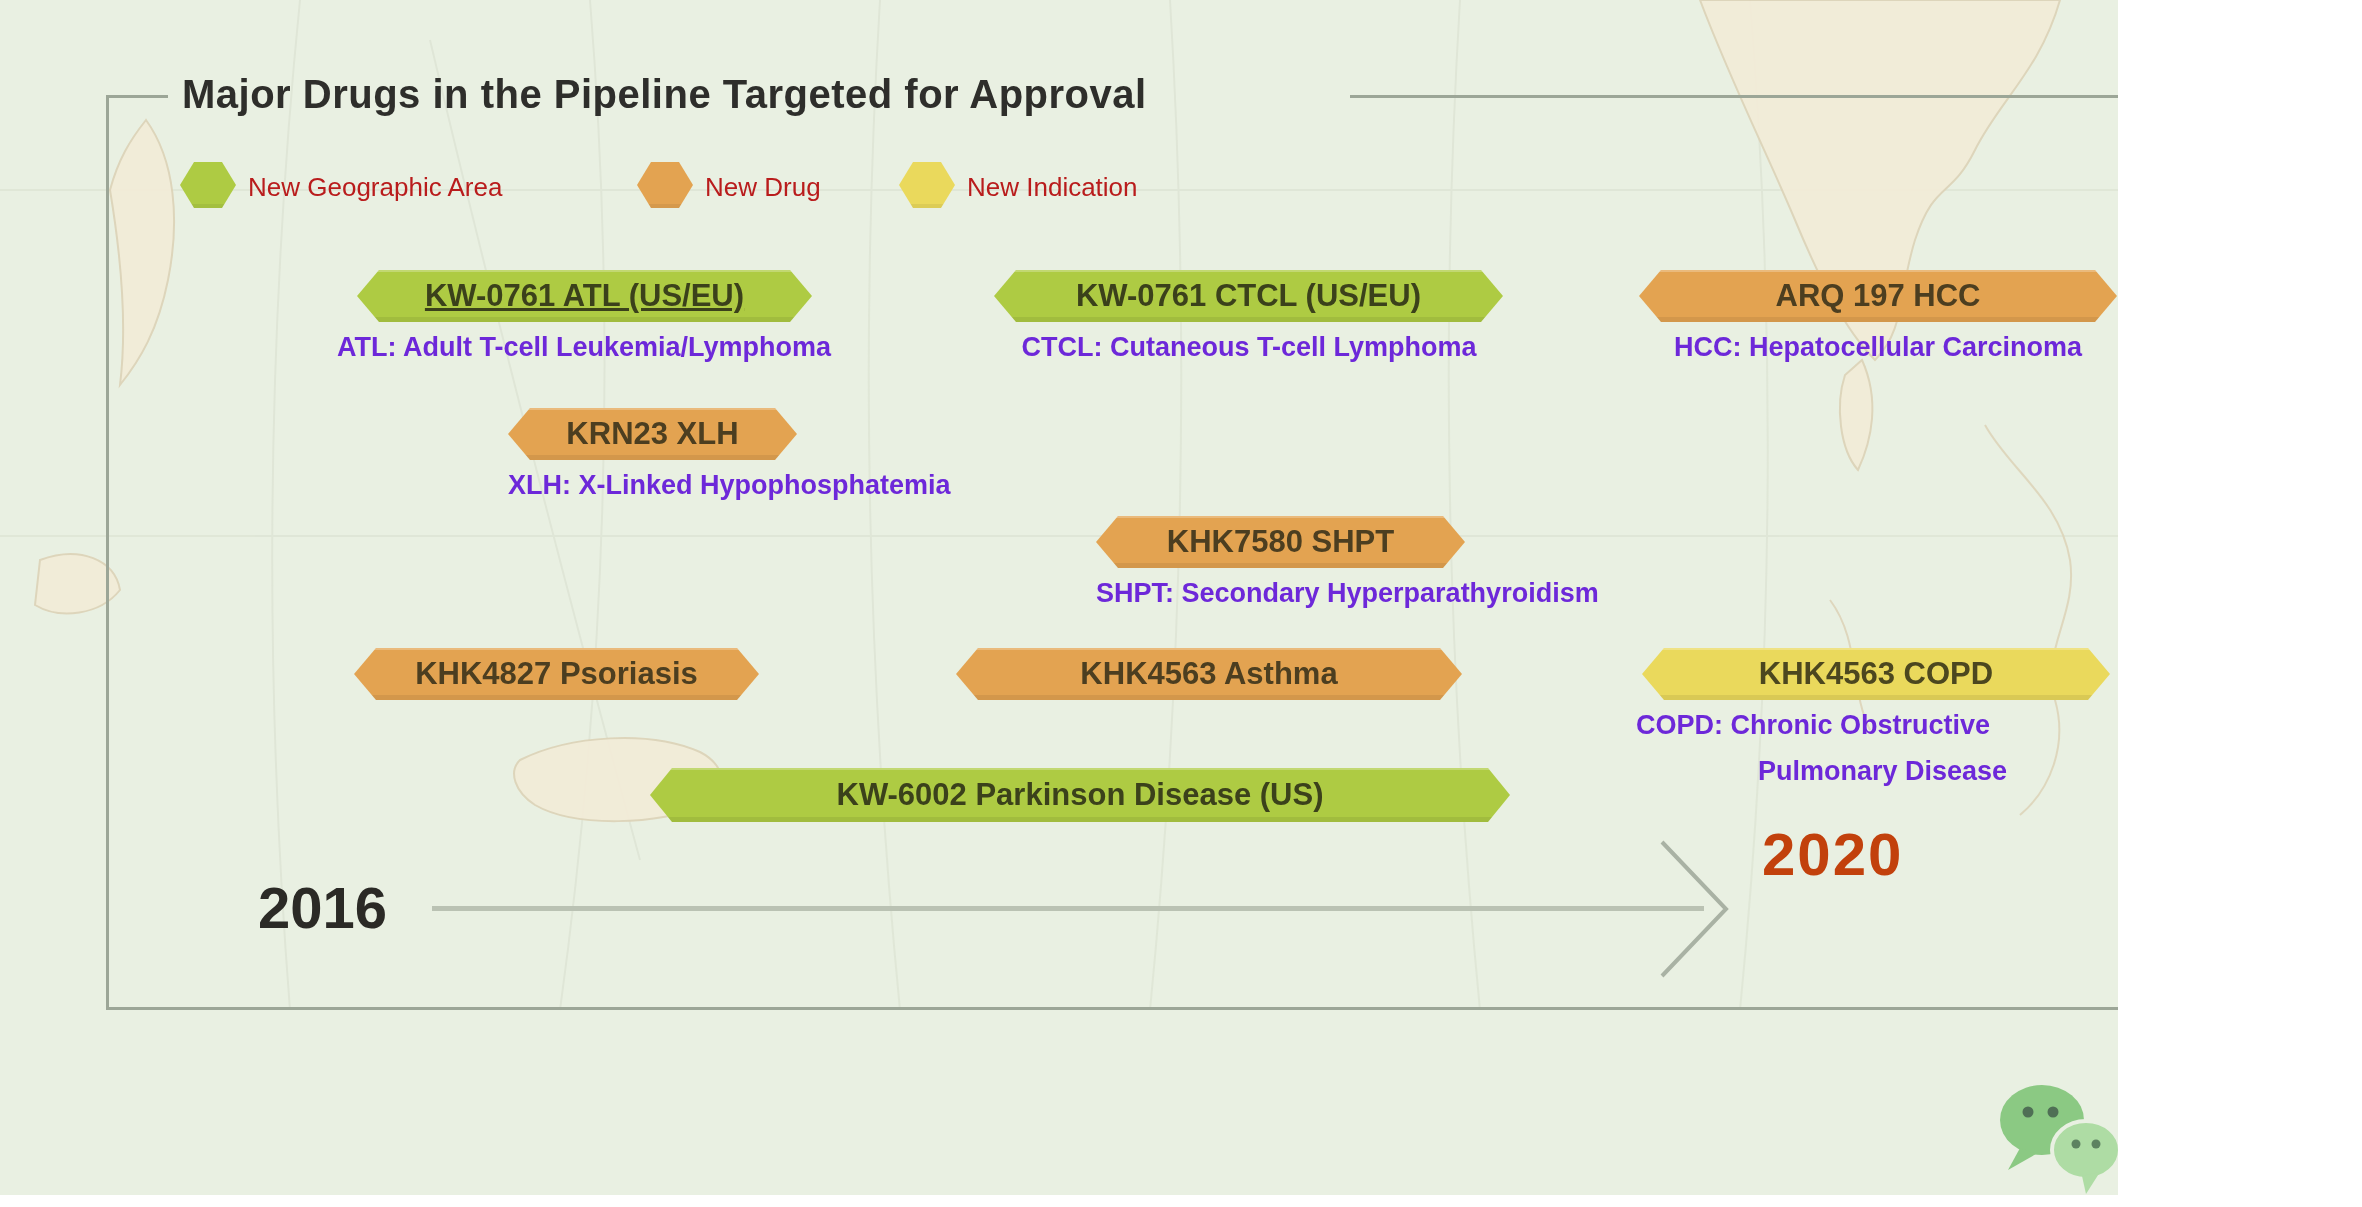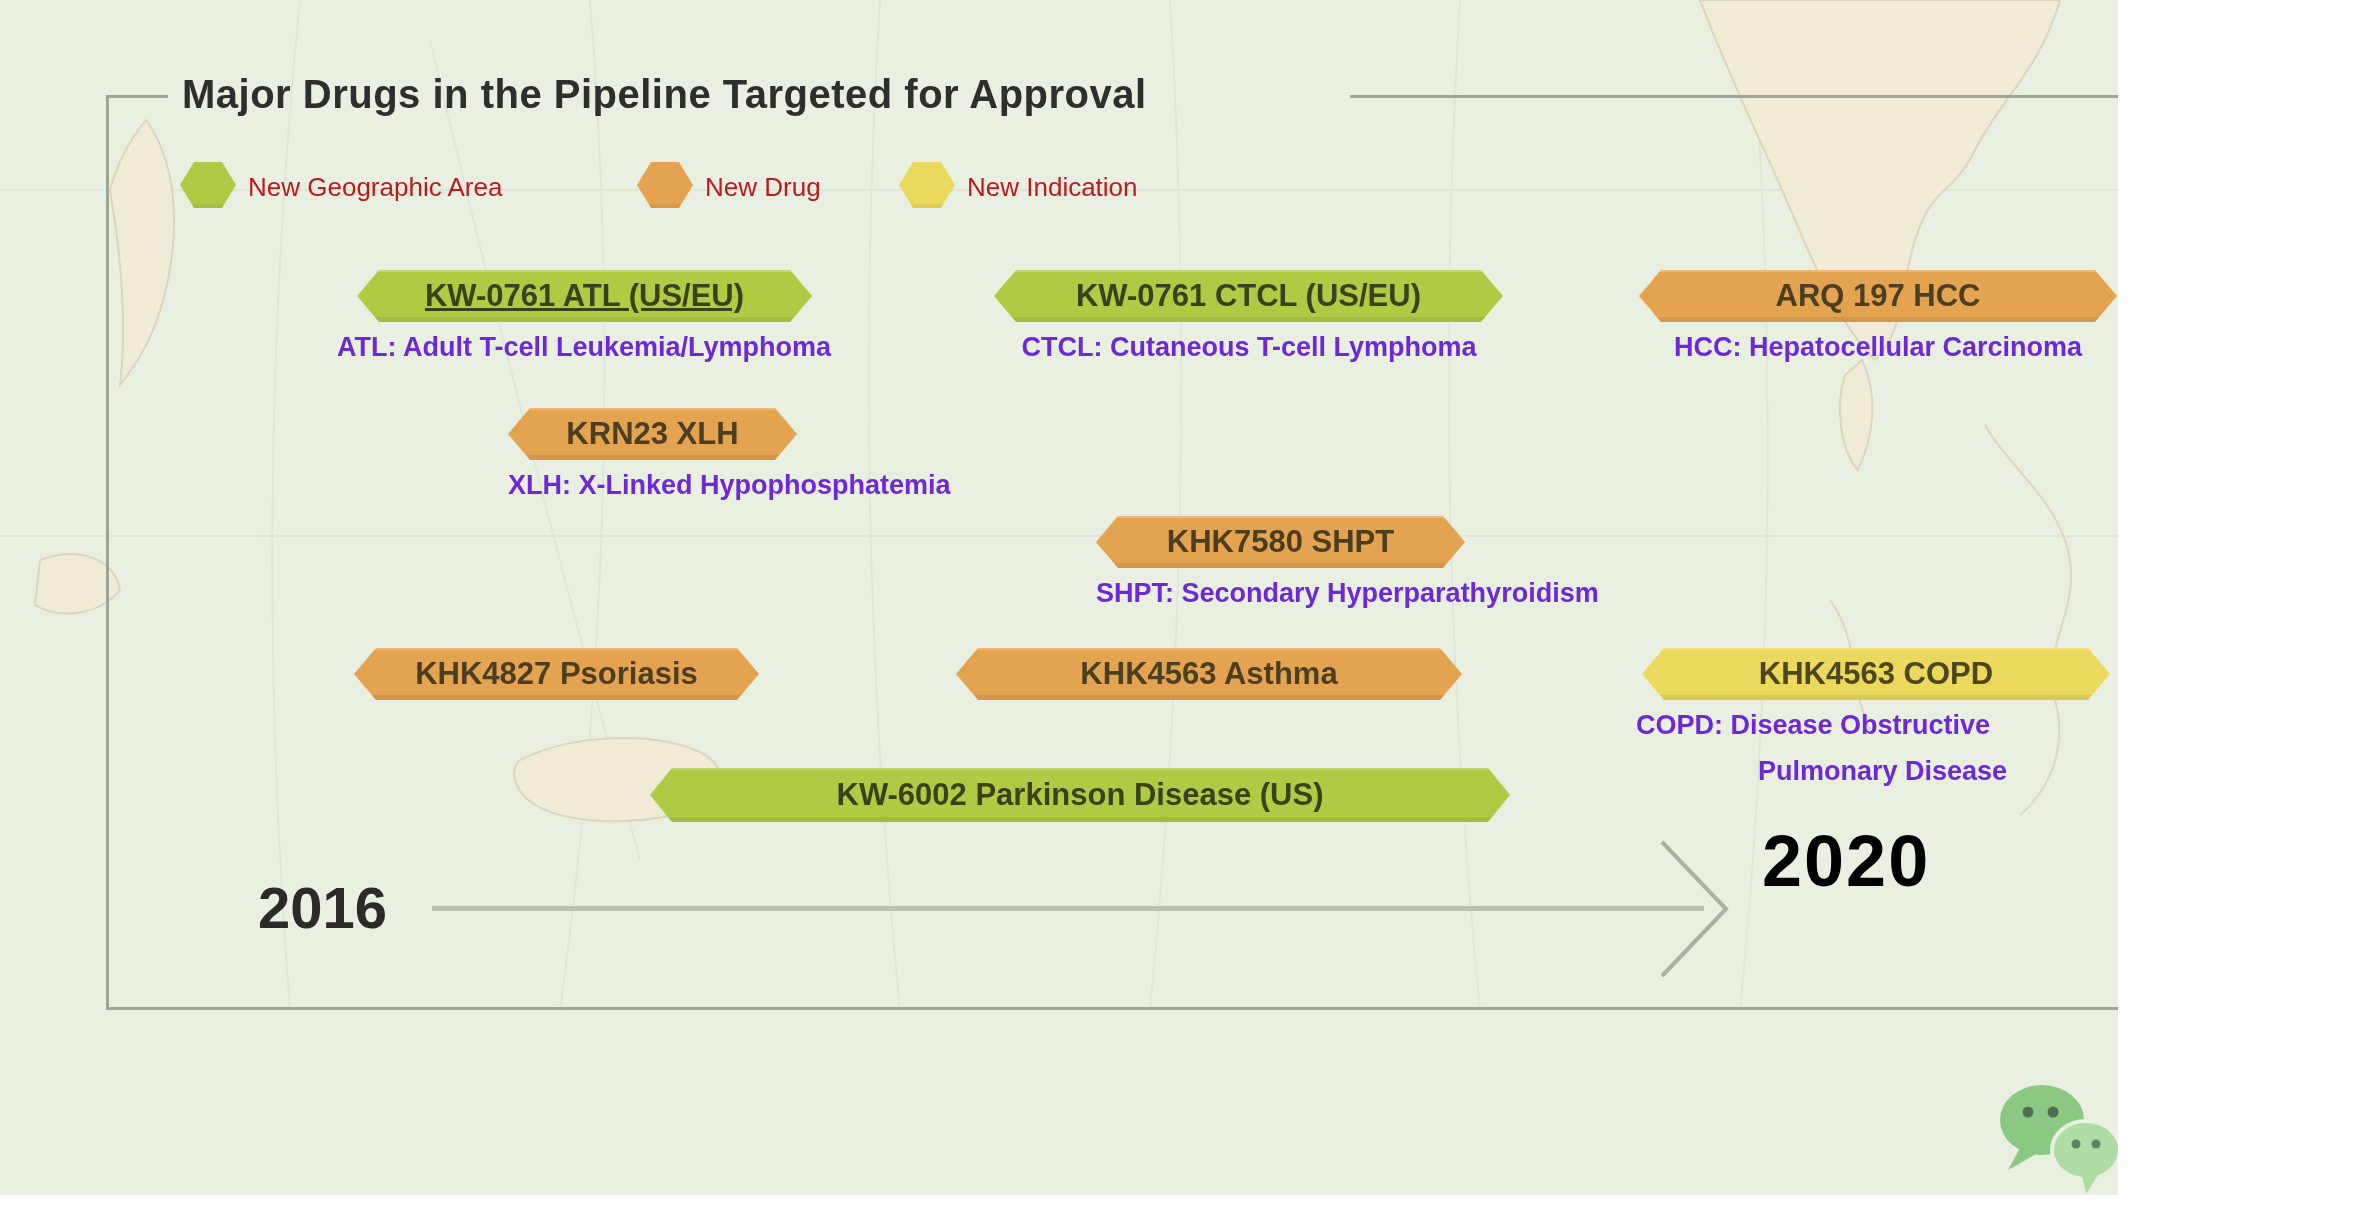--- a/index.html
+++ b/index.html
@@ -67,21 +67,21 @@
   .b-copd{left:1642px;top:648px;width:468px;}
   .c-copd1{left:1636px;top:710px;}
   .c-copd2{left:1758px;top:756px;}
   .b-kw6002{left:650px;top:768px;width:860px;height:54px;}
 
   
   .year-start{
     position:absolute;left:258px;top:874px;font-size:58px;font-weight:bold;color:#2b2a26;
   }
   .year-end{
-    position:absolute;left:1762px;top:820px;font-size:72px;font-weight:bold;color:#000000;letter-spacing:2px;
+    position:absolute;left:1762px;top:820px;font-size:60px;font-weight:bold;color:#c2410c;letter-spacing:2px;
   }
   .timeline-line{position:absolute;left:432px;top:906px;width:1272px;height:5px;background:#bac2b3;}
   .arrow-svg{position:absolute;left:1640px;top:830px;width:110px;height:160px;}
 
   
   .wechat-svg{position:absolute;left:1998px;top:1082px;width:126px;height:112px;}
   .brand-text{
     position:absolute;left:2130px;top:1086px;font-size:86px;font-weight:bold;color:#0f172a;
     line-height:1;white-space:nowrap;
   }
@@ -143,21 +143,21 @@
 
   <div class="badge badge--drug b-krn" style="background-color: rgb(227, 163, 81);">KRN23 XLH</div>
   <div class="caption c-krn">XLH: X-Linked Hypophosphatemia</div>
 
   <div class="badge badge--drug b-shpt" style="background-color: rgb(227, 163, 81);">KHK7580 SHPT</div>
   <div class="caption c-shpt">SHPT: Secondary Hyperparathyroidism</div>
 
   <div class="badge badge--drug b-psor" style="background-color: rgb(227, 163, 81);">KHK4827 Psoriasis</div>
   <div class="badge badge--drug b-asth" style="background-color: rgb(227, 163, 81);">KHK4563 Asthma</div>
   <div class="badge badge--ind b-copd" style="background-color: rgb(234, 217, 92);">KHK4563 COPD</div>
-  <div class="caption c-copd1">COPD: Disease Obstructive</div>
+  <div class="caption c-copd1">COPD: Chronic Obstructive</div>
   <div class="caption c-copd2">Pulmonary Disease</div>
 
   <div class="badge badge--geo b-kw6002" style="background-color: rgb(174, 203, 67);">KW-6002 Parkinson Disease (US)</div>
 
   <div class="year-start">2016</div>
   <div class="timeline-line"></div>
   <svg class="arrow-svg" viewBox="0 0 110 160">
     <polyline points="22,12 86,79 22,146" fill="none" stroke="#a9b2a4" stroke-width="4"></polyline>
   </svg>
   <div class="year-end">2020</div>

